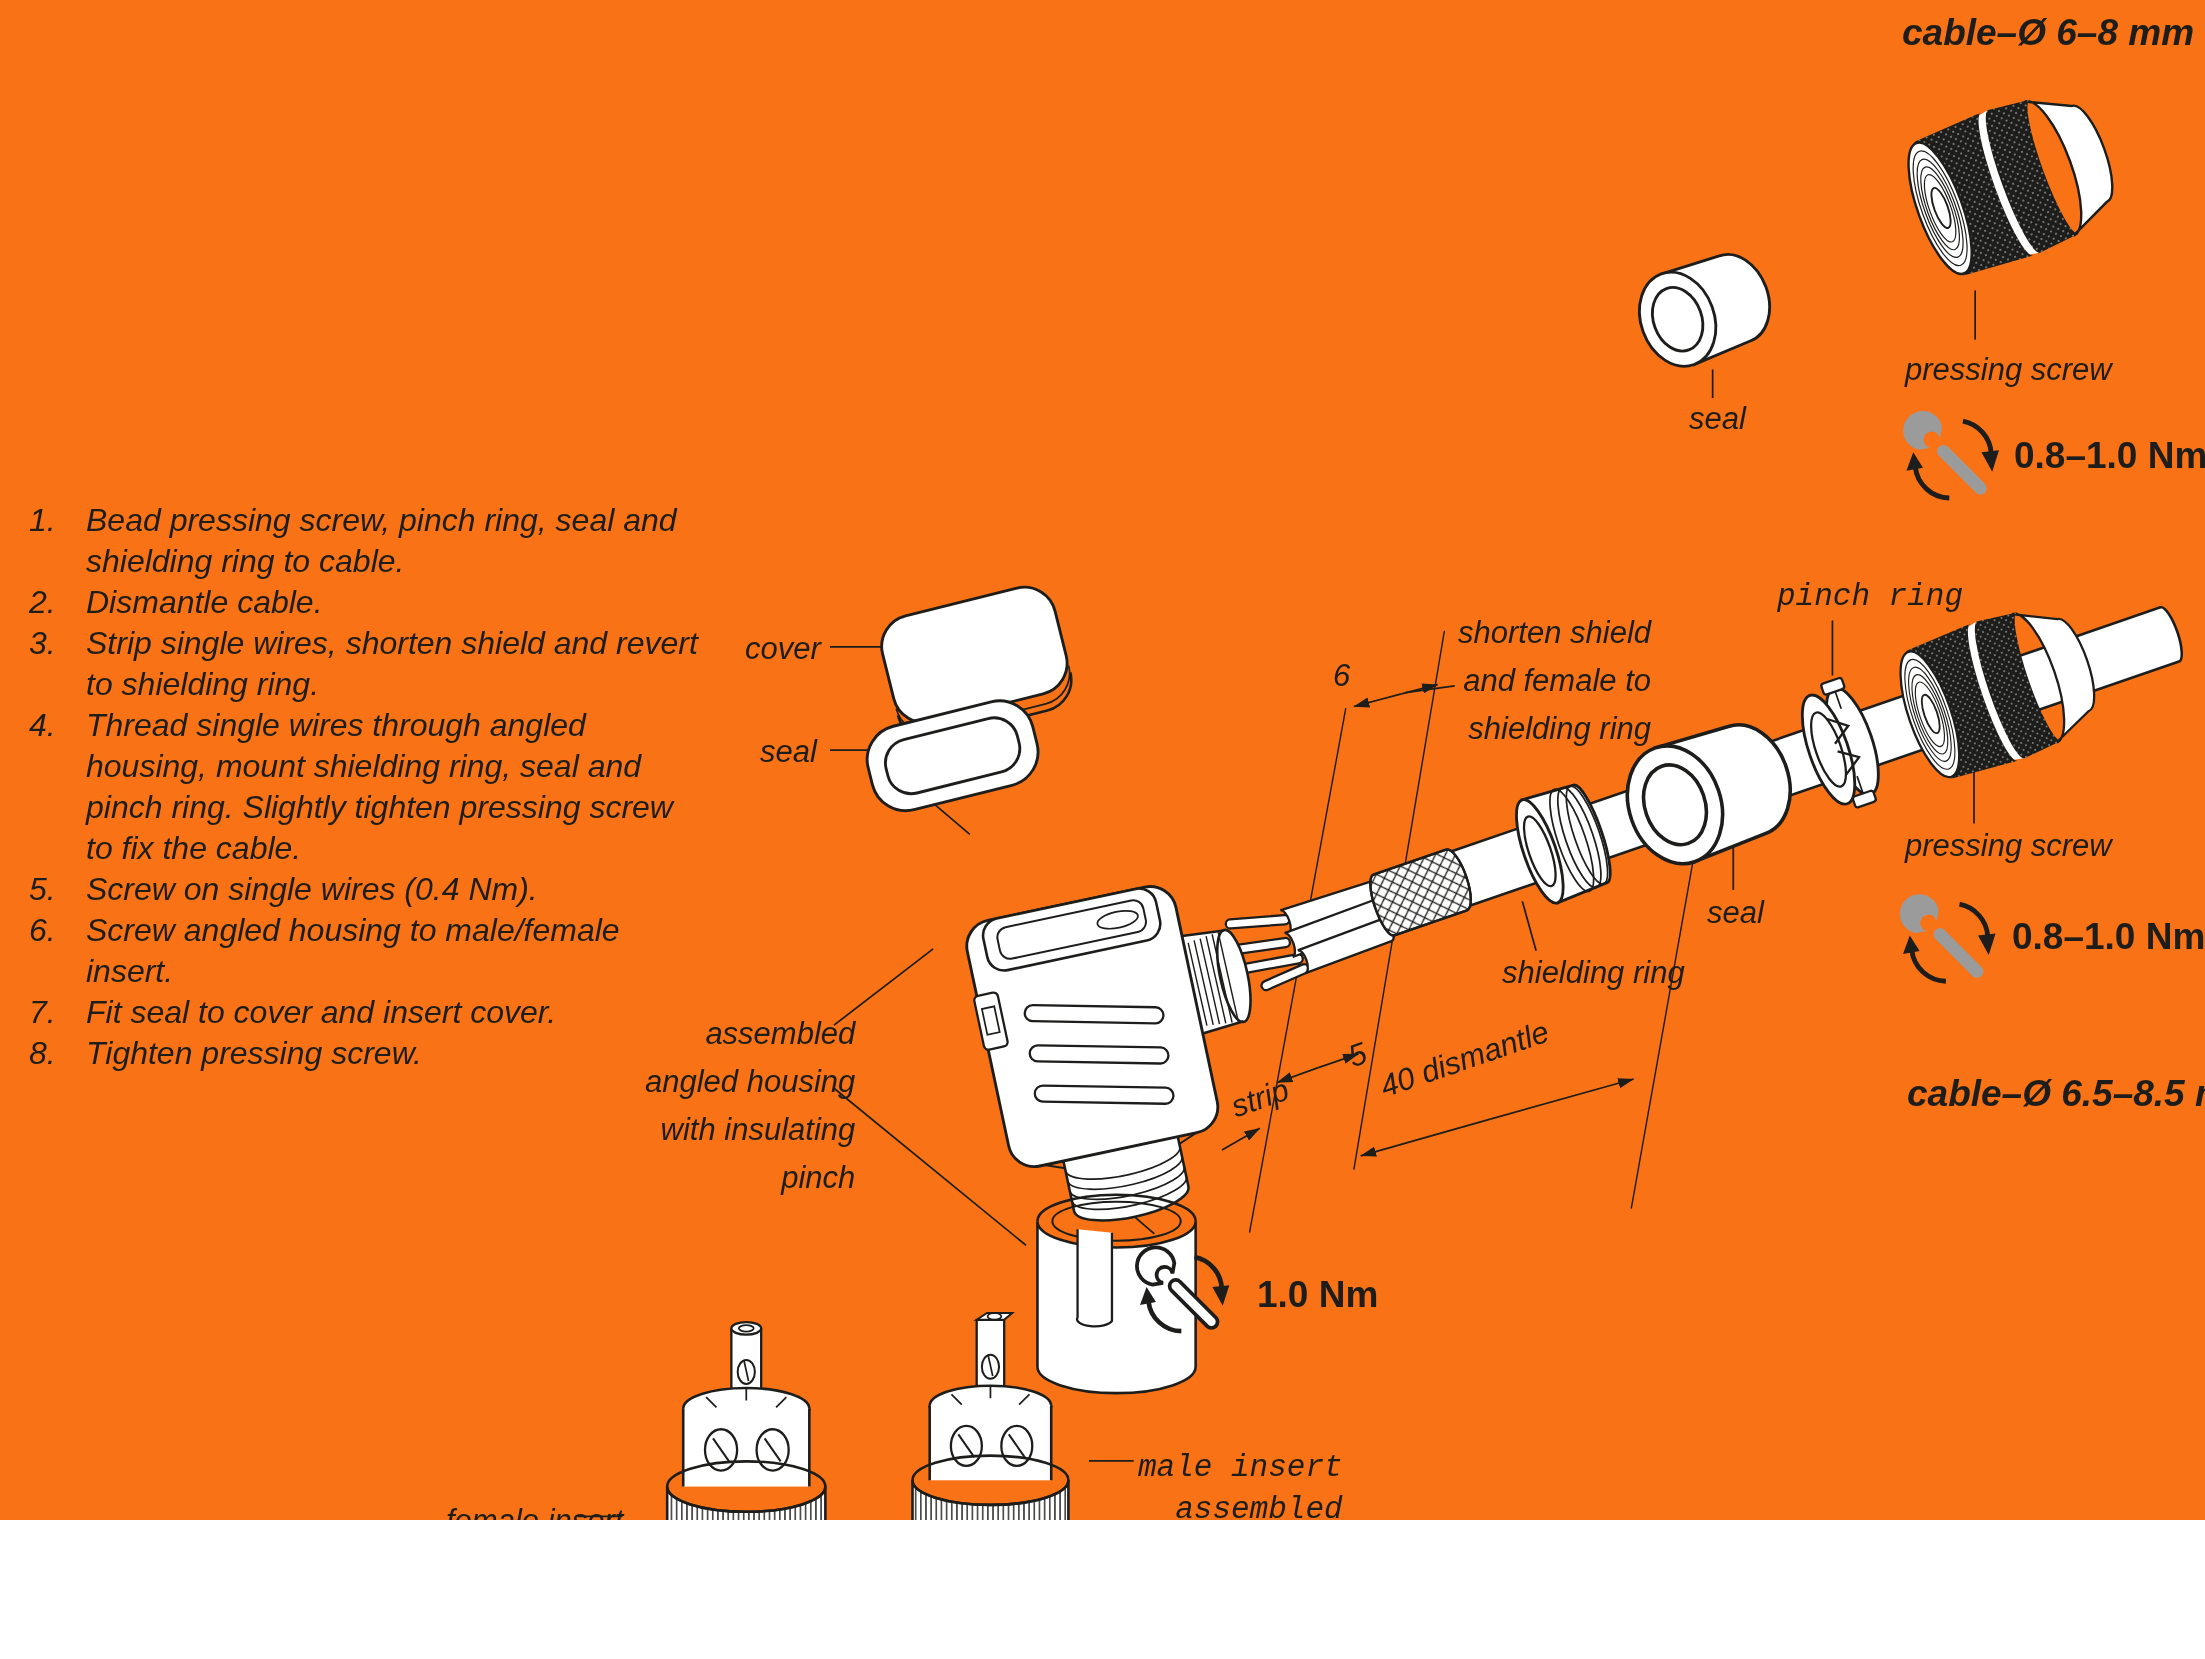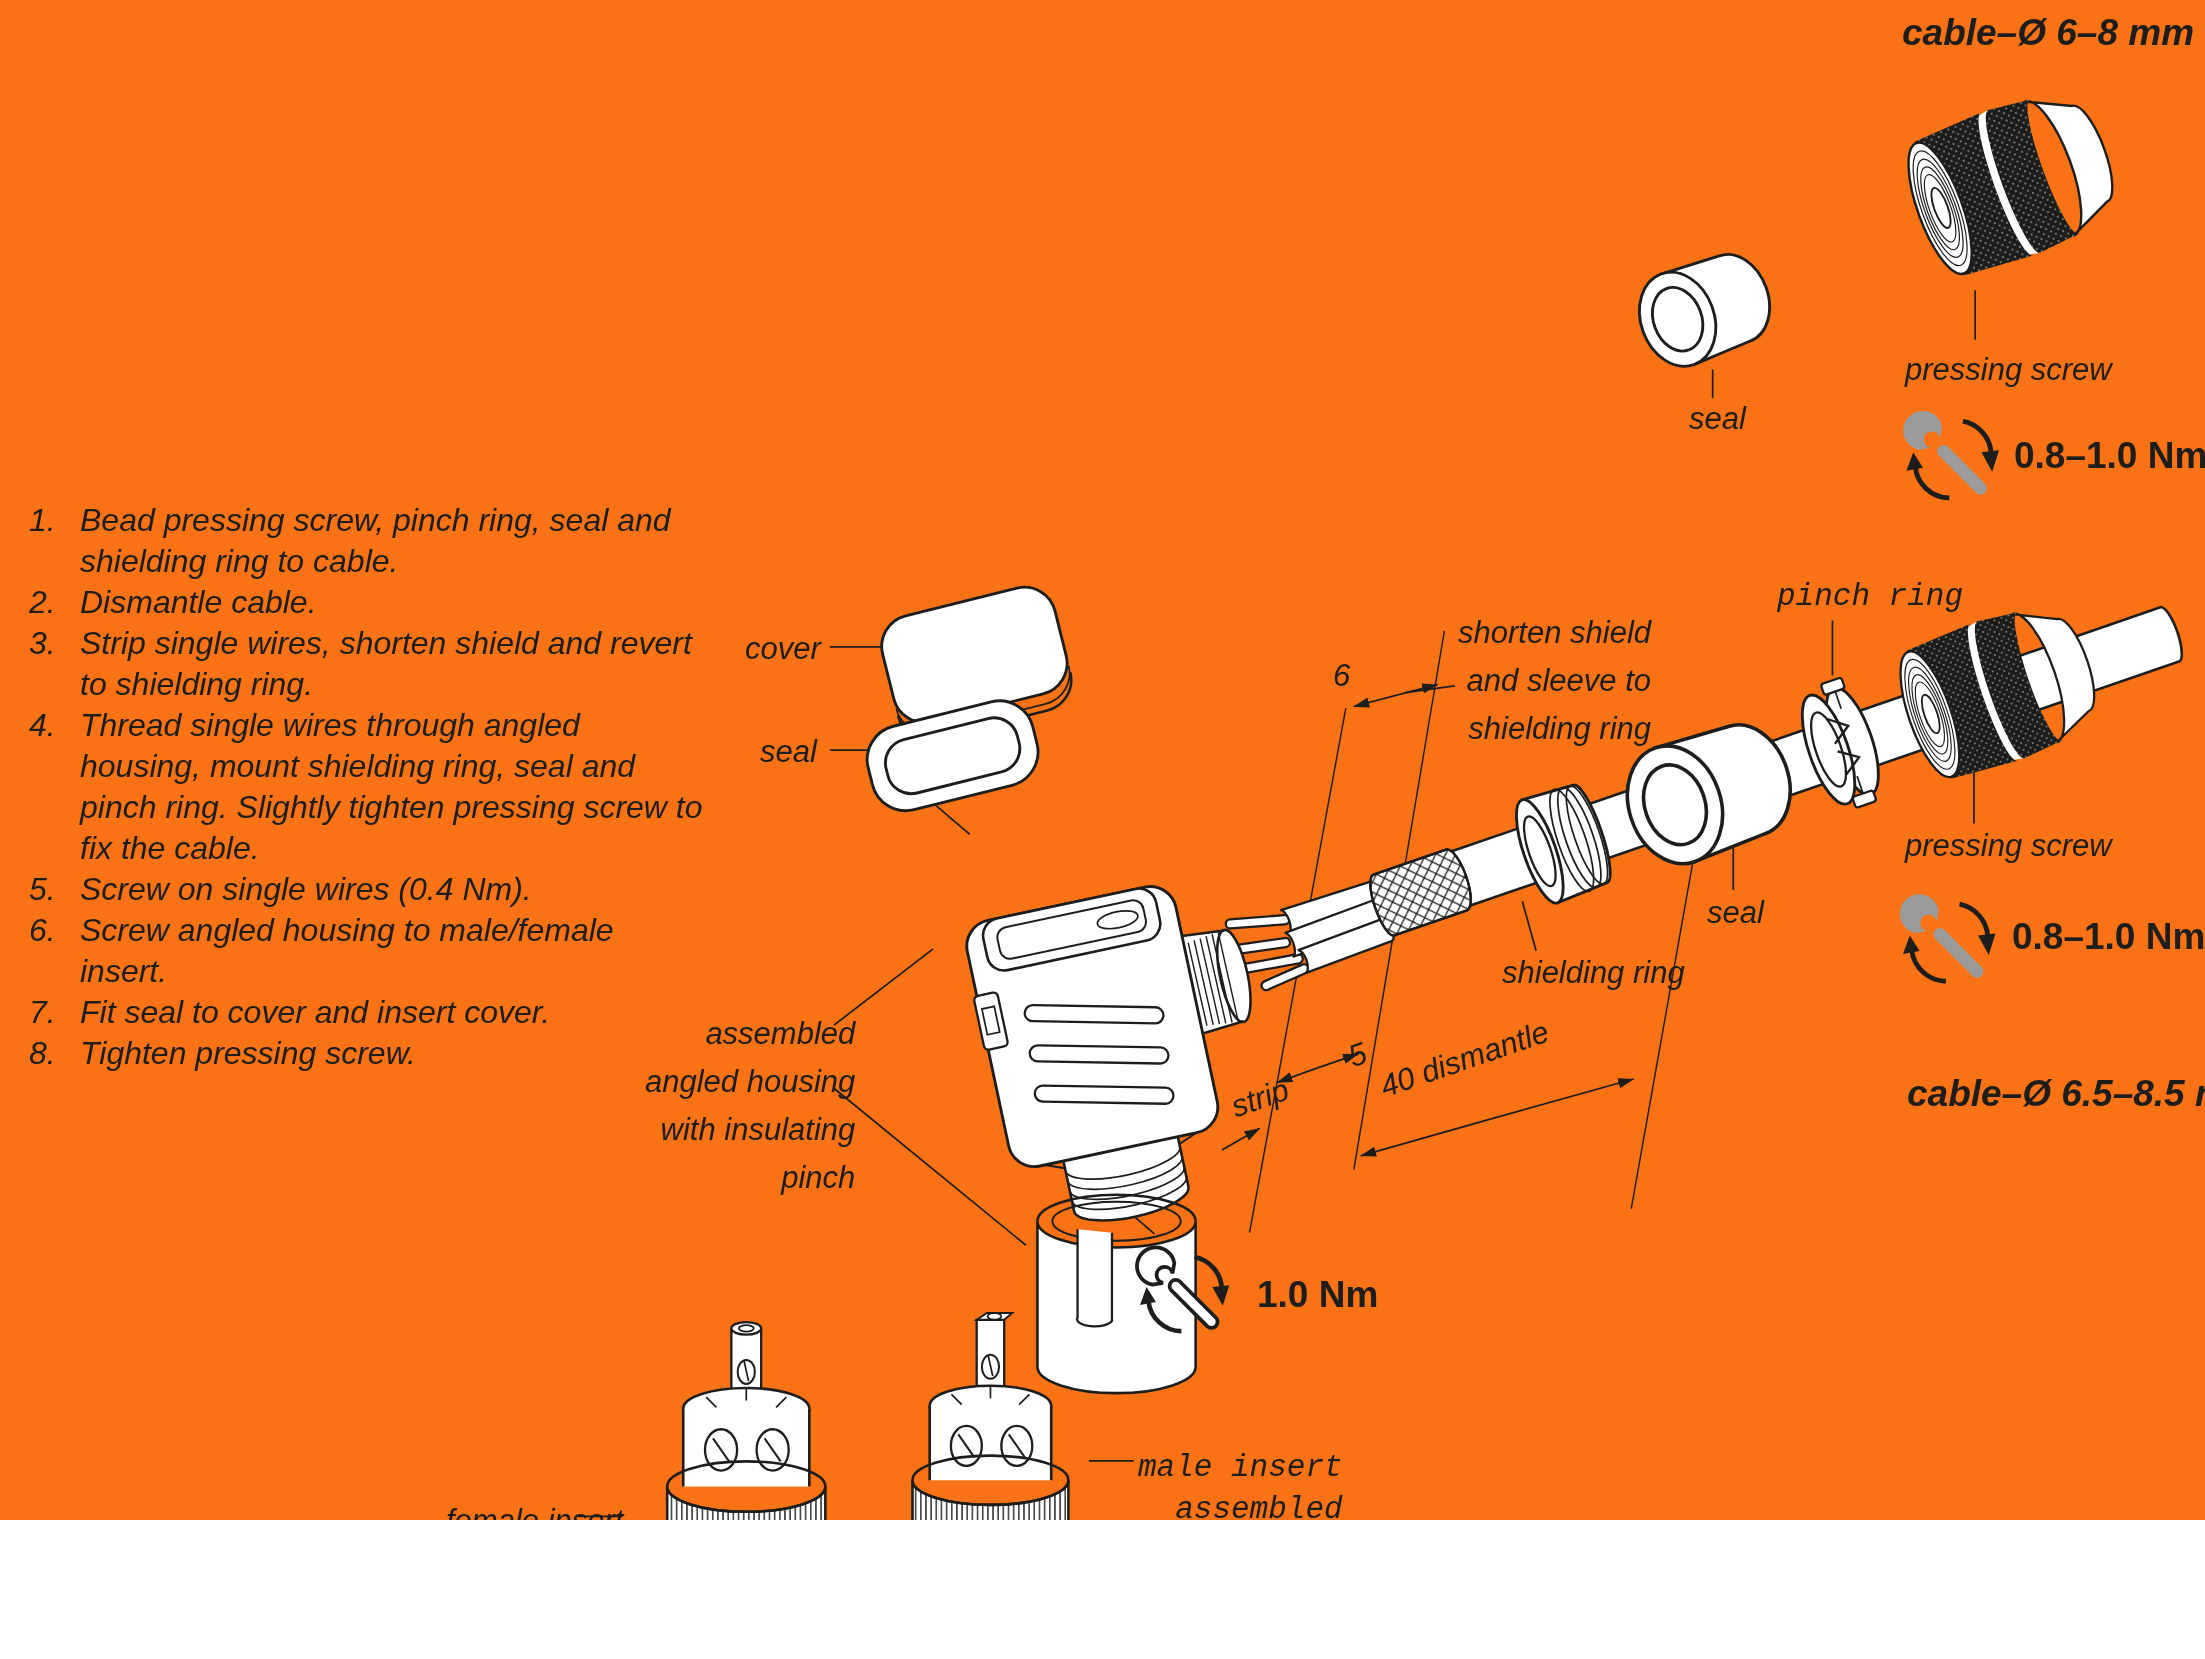--- a/index.html
+++ b/index.html
@@ -10,21 +10,21 @@
        color:#1d1d1b;white-space:nowrap;}
   .lbl.multi{white-space:normal;}
   .spec{position:absolute;font:italic 700 37px/1.1 "Liberation Sans",sans-serif;white-space:nowrap;}
   .torque{position:absolute;font:700 37px/1.1 "Liberation Sans",sans-serif;white-space:nowrap;}
   .dim{position:absolute;font:italic 400 31px/1.1 "Liberation Sans",sans-serif;white-space:nowrap;}
   .rot{transform:rotate(-19deg);transform-origin:left top;}
   .instructions{position:absolute;left:29px;top:500px;width:679px;
        font:italic 400 32px/41px "Liberation Sans",sans-serif;}
   .step{display:flex;align-items:flex-start;}
   .step .num{flex:0 0 41px;text-align:left;}
-  .step .txt{margin-left:10px;flex:1;}
+  .step .txt{margin-left:16px;flex:1;}
   .line{display:block;text-align:right;}
   .wrench .body{fill:#9c9b9b;stroke:none;}
   .wrench.outline .body{fill:#ffffff;stroke:#1d1d1b;stroke-width:8;}
   .wrench .arrow-arc{fill:none;stroke:#1d1d1b;stroke-width:10;}
   .wrench .arrow-head{fill:#1d1d1b;stroke:none;}
 </style>
 </head>
 <body>
 
 <div class="stage">
@@ -318,21 +318,21 @@
     <span class="num">8.</span>
     <span class="txt">Tighten pressing screw.</span>
   </div>
 </div>
 
 <div class="lbl" style="left:745px;top:631px;text-align:right;">cover</div>
 <div class="lbl" style="left:760px;top:734px;">seal</div>
 
 <div class="lbl multi" style="left:1458px;top:609px;line-height:48px;">
   <span class="line">shorten shield</span>
-  <span class="line">and sleeve to</span>
+  <span class="line">and female to</span>
   <span class="line">shielding ring</span>
 </div>
 
 <div class="lbl" style="left:1777px;top:579px;font-family:Liberation Mono, monospace;">pinch ring</div>
 <div class="lbl" style="left:1905px;top:828px;">pressing screw</div>
 <div class="torque" style="left:2012px;top:917px;">0.8–1.0 Nm</div>
 <div class="spec" style="left:1907px;top:1074px;">cable–Ø 6.5–8.5 mm</div>
 <div class="lbl" style="left:1707px;top:895px;">seal</div>
 <div class="lbl" style="left:1502px;top:955px;">shielding ring</div>
 

